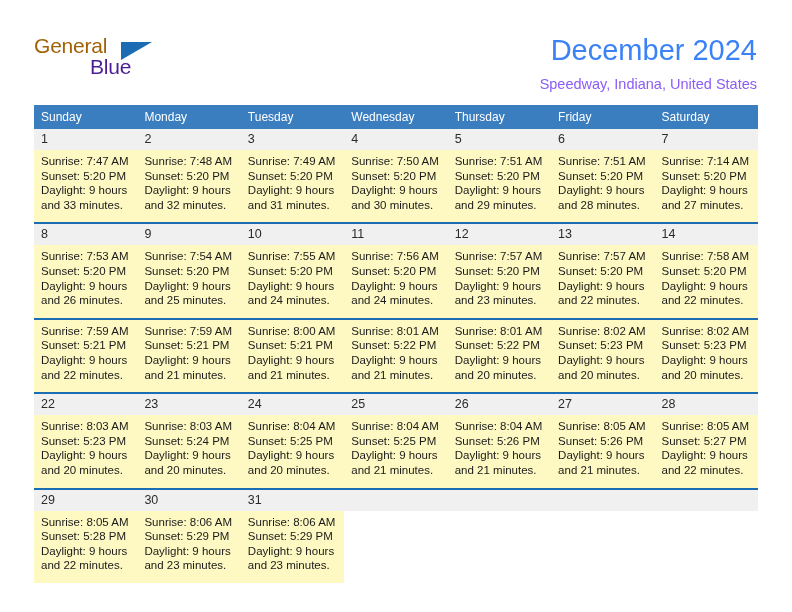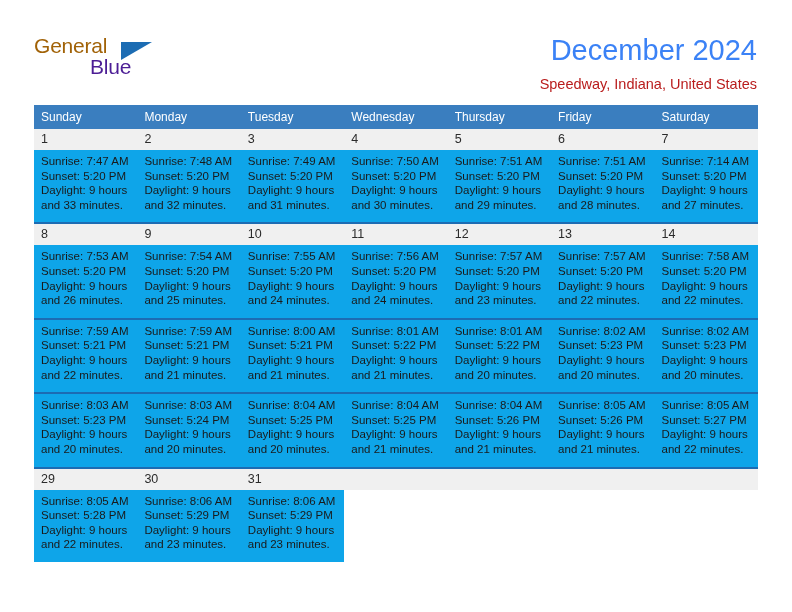--- a/index.html
+++ b/index.html
@@ -76,21 +76,21 @@
     color: #3b82f6;
     line-height: 34px;
     text-align: right;
     white-space: nowrap;
   }
   .subtitle {
     position: absolute;
     right: 35px;
     top: 76px;
     font-size: 14.5px;
-    color: #b91c1c;
+    color: #8b5cf6;
     line-height: 17px;
     text-align: center;
     white-space: nowrap;
   }
 
   
   .calendar {
     position: absolute;
     left: 34px;
     top: 105px;
@@ -131,21 +131,21 @@
     padding: 3px 0 4px 7px;
     height: 19px;
     box-sizing: border-box;
     vertical-align: top;
   }
   tr.daynum td.empty {
     background: #f0f0f0;
   }
 
   tr.dayinfo td {
-    background: #0ea5e9;
+    background: #fef9c3;
     font-size: 11.5px;
     color: #1a1a1a;
     padding: 4px 6px 10px 7px;
     vertical-align: top;
     line-height: 14.6px;
     height: 68px;
     box-sizing: border-box;
   }
   tr.dayinfo td.empty {
     background: #ffffff;
@@ -340,20 +340,29 @@
             <td>
               <span class="line">Sunrise: 8:02 AM</span>
               <span class="line">Sunset: 5:23 PM</span>
               <span class="line">Daylight: 9 hours</span>
               <span class="line">and 20 minutes.</span>
             </td>
           </tr>
           <tr class="week-sep">
             <td colspan="7"></td>
           </tr>
+          <tr class="daynum">
+            <td>22</td>
+            <td>23</td>
+            <td>24</td>
+            <td>25</td>
+            <td>26</td>
+            <td>27</td>
+            <td>28</td>
+          </tr>
           <tr class="dayinfo">
             <td>
               <span class="line">Sunrise: 8:03 AM</span>
               <span class="line">Sunset: 5:23 PM</span>
               <span class="line">Daylight: 9 hours</span>
               <span class="line">and 20 minutes.</span>
             </td>
             <td>
               <span class="line">Sunrise: 8:03 AM</span>
               <span class="line">Sunset: 5:24 PM</span>

